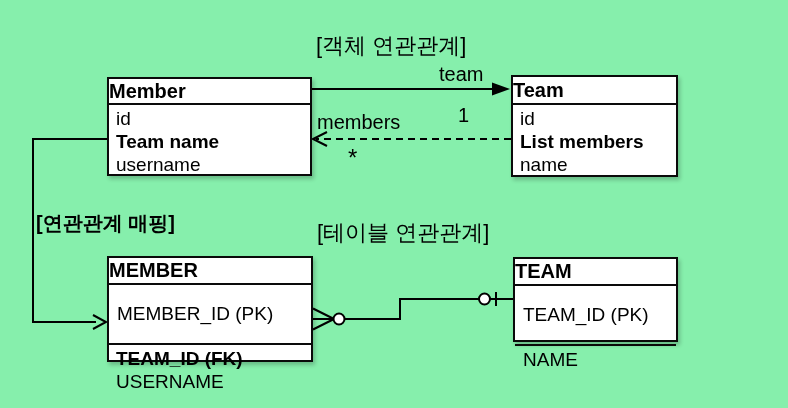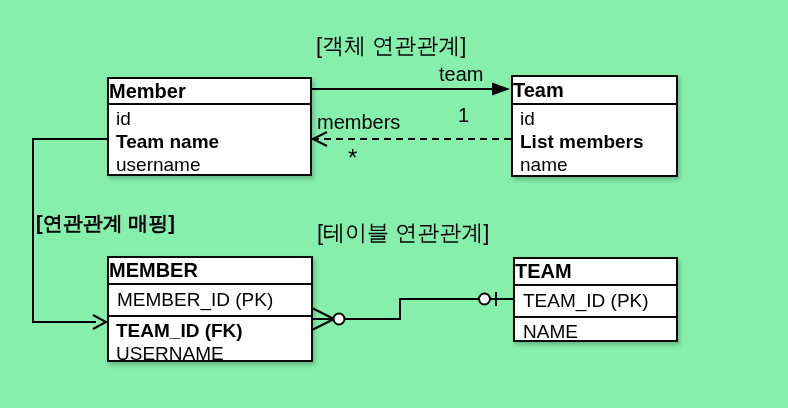--- a/index.html
+++ b/index.html
@@ -27,21 +27,21 @@
   .team-class   { left:511px; top:75px; width:167px; height:102px; }
   .team-class .box-header { height:26px; line-height:26px; }
 
   
   .member-table { left:107px; top:256px; width:206px; height:106px; }
   .member-table .box-header { height:25px; line-height:25px; }
   .team-table   { left:513px; top:257px; width:165px; height:85px; }
   .team-table .box-header { height:25px; line-height:25px; }
   .pk-row {
     border-bottom:2px solid #0a0a0a; font-size:19px; height:26px;
-    line-height:26px; padding:2px 8px; white-space:nowrap;
+    line-height:26px; padding:16px 8px; white-space:nowrap;
   }
   .plain-row { font-size:19px; height:27px; line-height:27px; padding:0 8px; white-space:nowrap; }
 
   
   .lbl { position:absolute; white-space:nowrap; }
   .section-title { font-size:22px; }
   .mapping-title { font-size:20px; font-weight:bold; left:36px; top:210px; }
   .object-title  { left:316px; top:31px; }
   .table-title   { left:317px; top:218px; }
   .assoc-label   { font-size:20px; }

